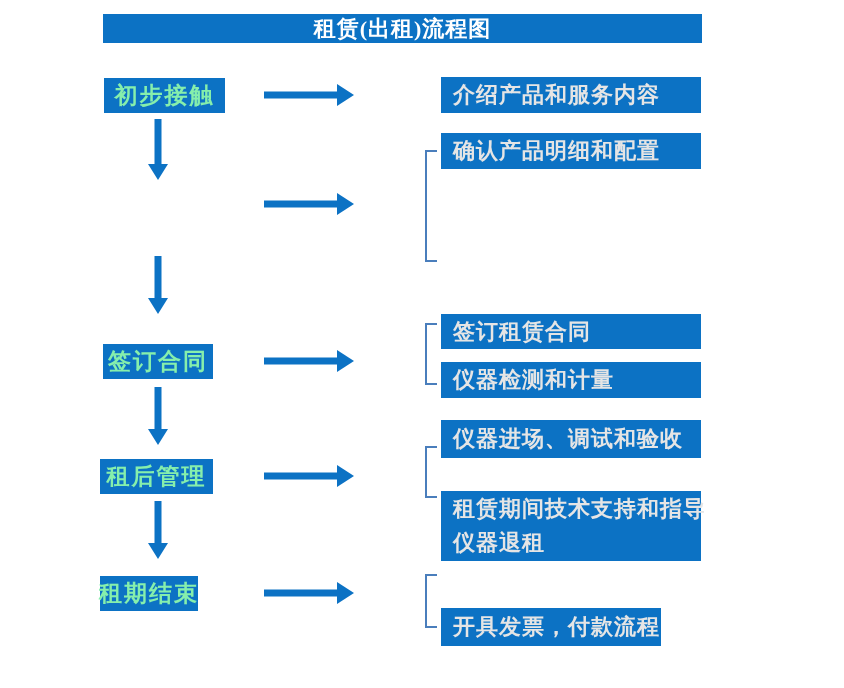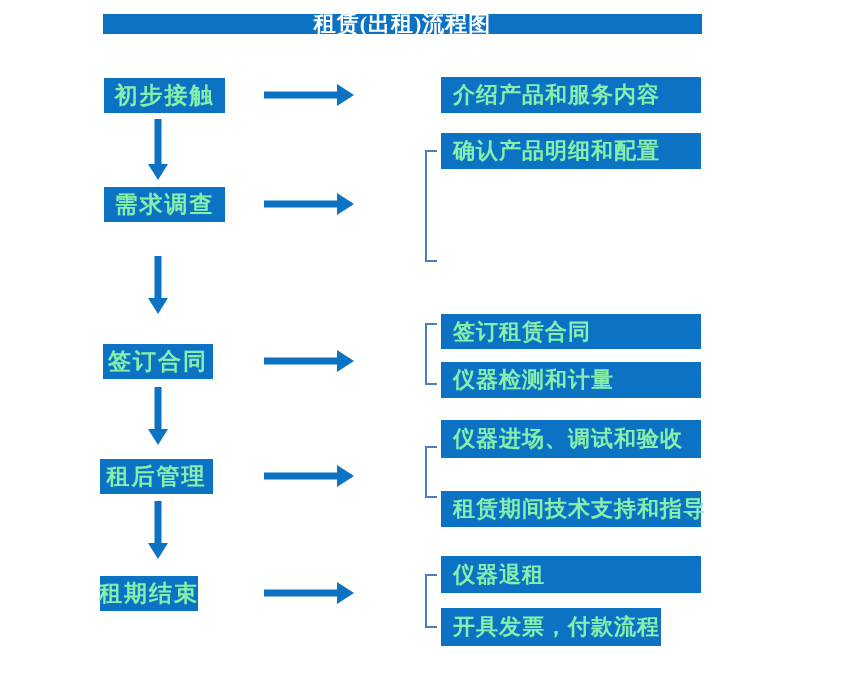--- a/index.html
+++ b/index.html
@@ -31,21 +31,21 @@
     font-size: 23px;
     letter-spacing: 2px;
     display: flex;
     align-items: center;
     justify-content: center;
     white-space: nowrap;
   }
   .detail {
     position: absolute;
     background: var(--primary, #0c72c4);
-    color: #86efac;
+    color: #e5e5e5;
     font-weight: bold;
     font-size: 22px;
     letter-spacing: 1px;
     display: flex;
     align-items: center;
     padding-left: 12px;
     box-sizing: border-box;
     white-space: nowrap;
   }
   .arrow { position: absolute; line-height: 0; }
@@ -58,24 +58,23 @@
     border-bottom: 2px solid var(--bracket, #4a7ebc);
     box-sizing: border-box;
     background: transparent;
   }
 </style>
 </head>
 <body>
 
 <div class="canvas">
 
-  <div class="title-bar" style="left:103px; top:14px; width:599px; height:20px;">租赁(出租)流程图</div>
+  <div class="title-bar" style="left:103px; top:14px; width:599px; height:29px;">租赁(出租)流程图</div>
 
   <div class="stage" style="left:104px; top:78px;  width:121px; height:35px;">初步接触</div>
-  <div class="stage" style="left:104px; top:187px; width:121px; height:35px;">需求调查</div>
   <div class="stage" style="left:103px; top:344px; width:110px; height:35px;">签订合同</div>
   <div class="stage" style="left:100px; top:459px; width:113px; height:35px;">租后管理</div>
   <div class="stage" style="left:100px; top:576px; width:98px; height:35px;">租期结束</div>
 
   <div class="arrow" style="left:145px; top:119px;">
     <svg width="26" height="61" viewBox="0 0 26 61" fill="currentColor" aria-hidden="true">
       <rect x="9.5" y="0" width="7" height="45"></rect>
         <polygon points="3,45 23,45 13,61"></polygon>
     </svg>
   </div>
@@ -137,16 +136,16 @@
   <div class="detail" style="left:441px; top:77px;  width:260px; height:36px;">介绍产品和服务内容</div>
 
   <div class="detail" style="left:441px; top:133px; width:260px; height:36px;">确认产品明细和配置</div>
 
   <div class="detail" style="left:441px; top:362px; width:260px; height:36px;">仪器检测和计量</div>
   <div class="detail" style="left:441px; top:314px; width:260px; height:35px;">签订租赁合同</div>
 
   <div class="detail" style="left:441px; top:420px; width:260px; height:38px;">仪器进场、调试和验收</div>
   <div class="detail" style="left:441px; top:491px; width:260px; height:36px;">租赁期间技术支持和指导</div>
 
-  <div class="detail" style="left:441px; top:556px; width:260px; height:37px;">仪器退租</div>
+  <div class="detail" style="left:441px; top:524px; width:260px; height:37px;">仪器退租</div>
   <div class="detail" style="left:441px; top:608px; width:220px; height:38px;">开具发票，付款流程</div>
 
 </div>
 
 </body></html>

